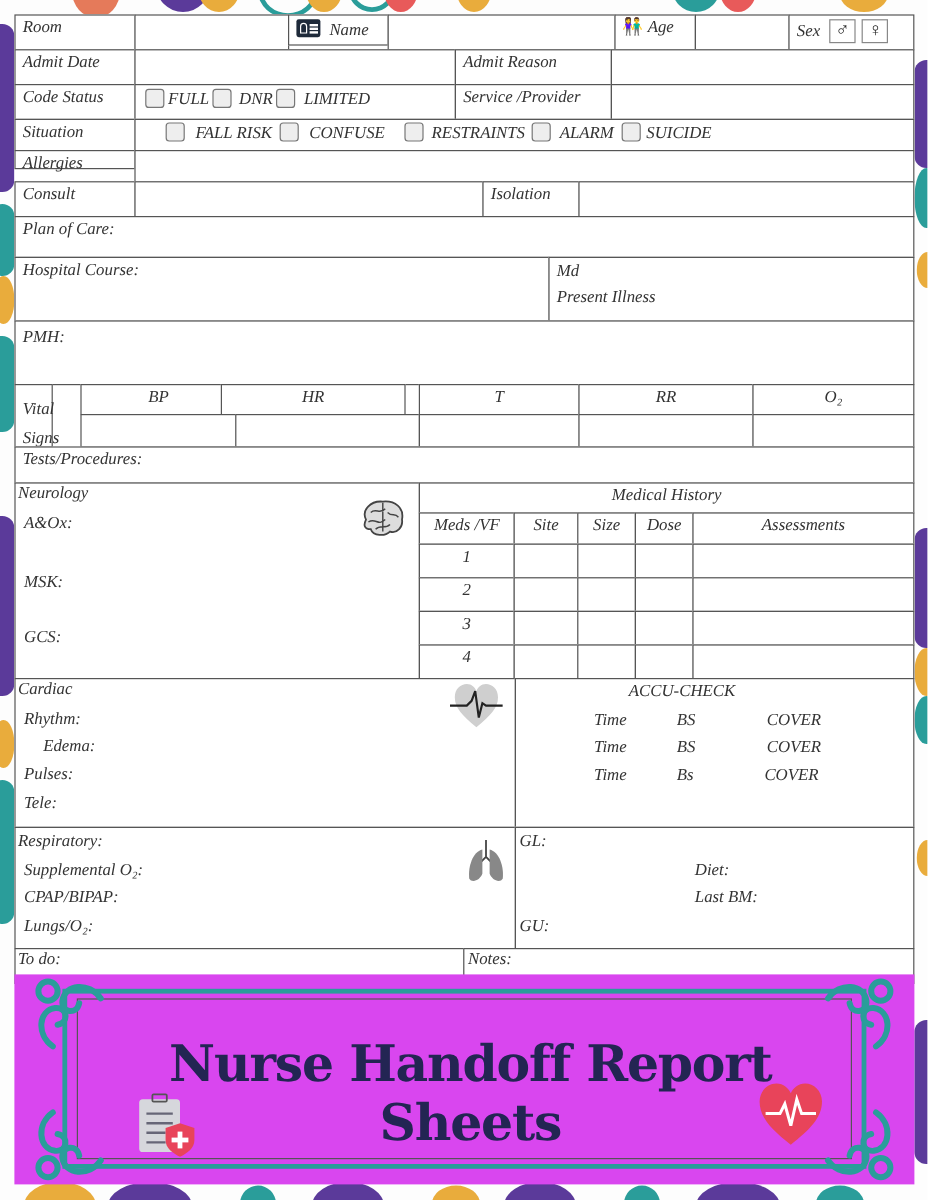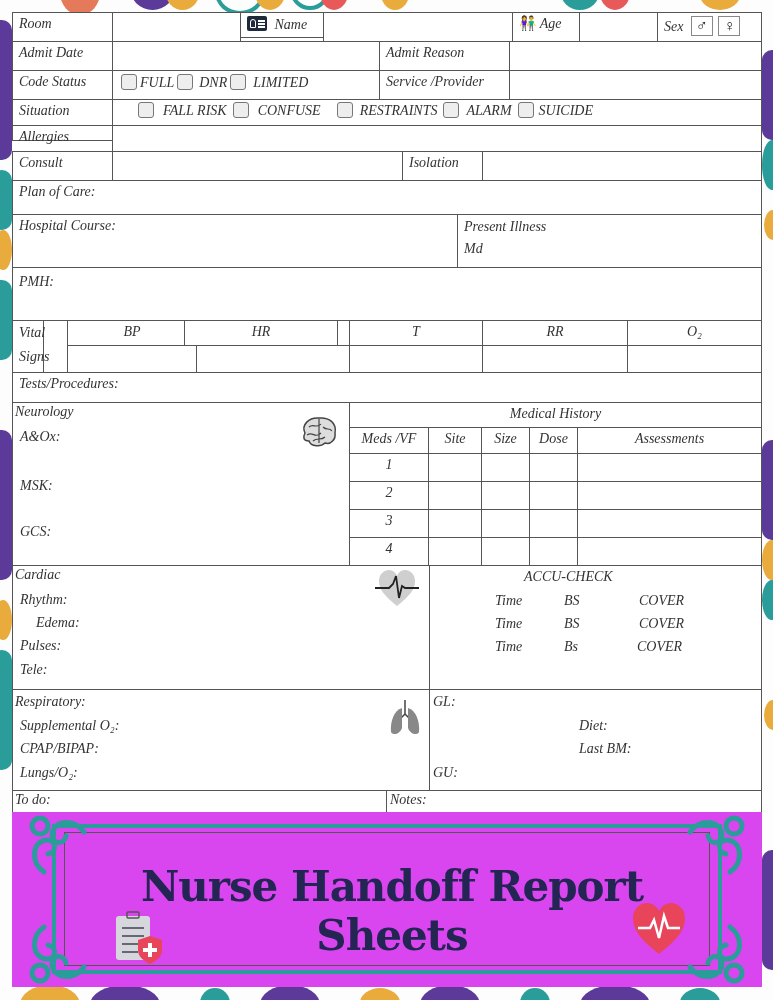--- a/index.html
+++ b/index.html
@@ -166,29 +166,29 @@
   <div class="cell" style="left:470px;top:139px;width:280px;height:30px;"></div>
 
   <div class="cell" style="left:0;top:168px;width:750px;height:35px;">
     <span>Plan of Care:</span>
   </div>
 
   <div class="cell" style="left:0;top:202px;width:446px;height:54px;">
     <span>Hospital Course:</span>
   </div>
   <div class="cell" style="left:445px;top:202px;width:305px;height:54px;line-height:22px;padding-top:1px;">
+    <div>Md</div>
     <div>Present Illness</div>
-    <div>Md</div>
   </div>
 
   <div class="cell" style="left:0;top:255px;width:750px;height:54px;padding-top:6px;">
     <span>PMH:</span>
   </div>
 
-  <div class="cell" style="left:0;top:308px;width:32px;height:53px;line-height:24px;padding-top:0;">
+  <div class="cell" style="left:0;top:308px;width:32px;height:53px;line-height:24px;padding-top:9px;">
     <div>Vital</div>
     <div>Signs</div>
   </div>
   <div class="cell center" style="left:55px;top:308px;width:130px;height:26px;"><span>BP</span></div>
   <div class="cell center" style="left:172px;top:308px;width:154px;height:26px;"><span>HR</span></div>
   <div class="cell center" style="left:337px;top:308px;width:134px;height:26px;"><span>T</span></div>
   <div class="cell center" style="left:470px;top:308px;width:146px;height:26px;"><span>RR</span></div>
   <div class="cell center" style="left:615px;top:308px;width:135px;height:26px;"><span>O₂</span></div>
   <div class="cell" style="left:55px;top:333px;width:130px;height:28px;"></div>
   <div class="cell" style="left:184px;top:333px;width:154px;height:28px;"></div>

